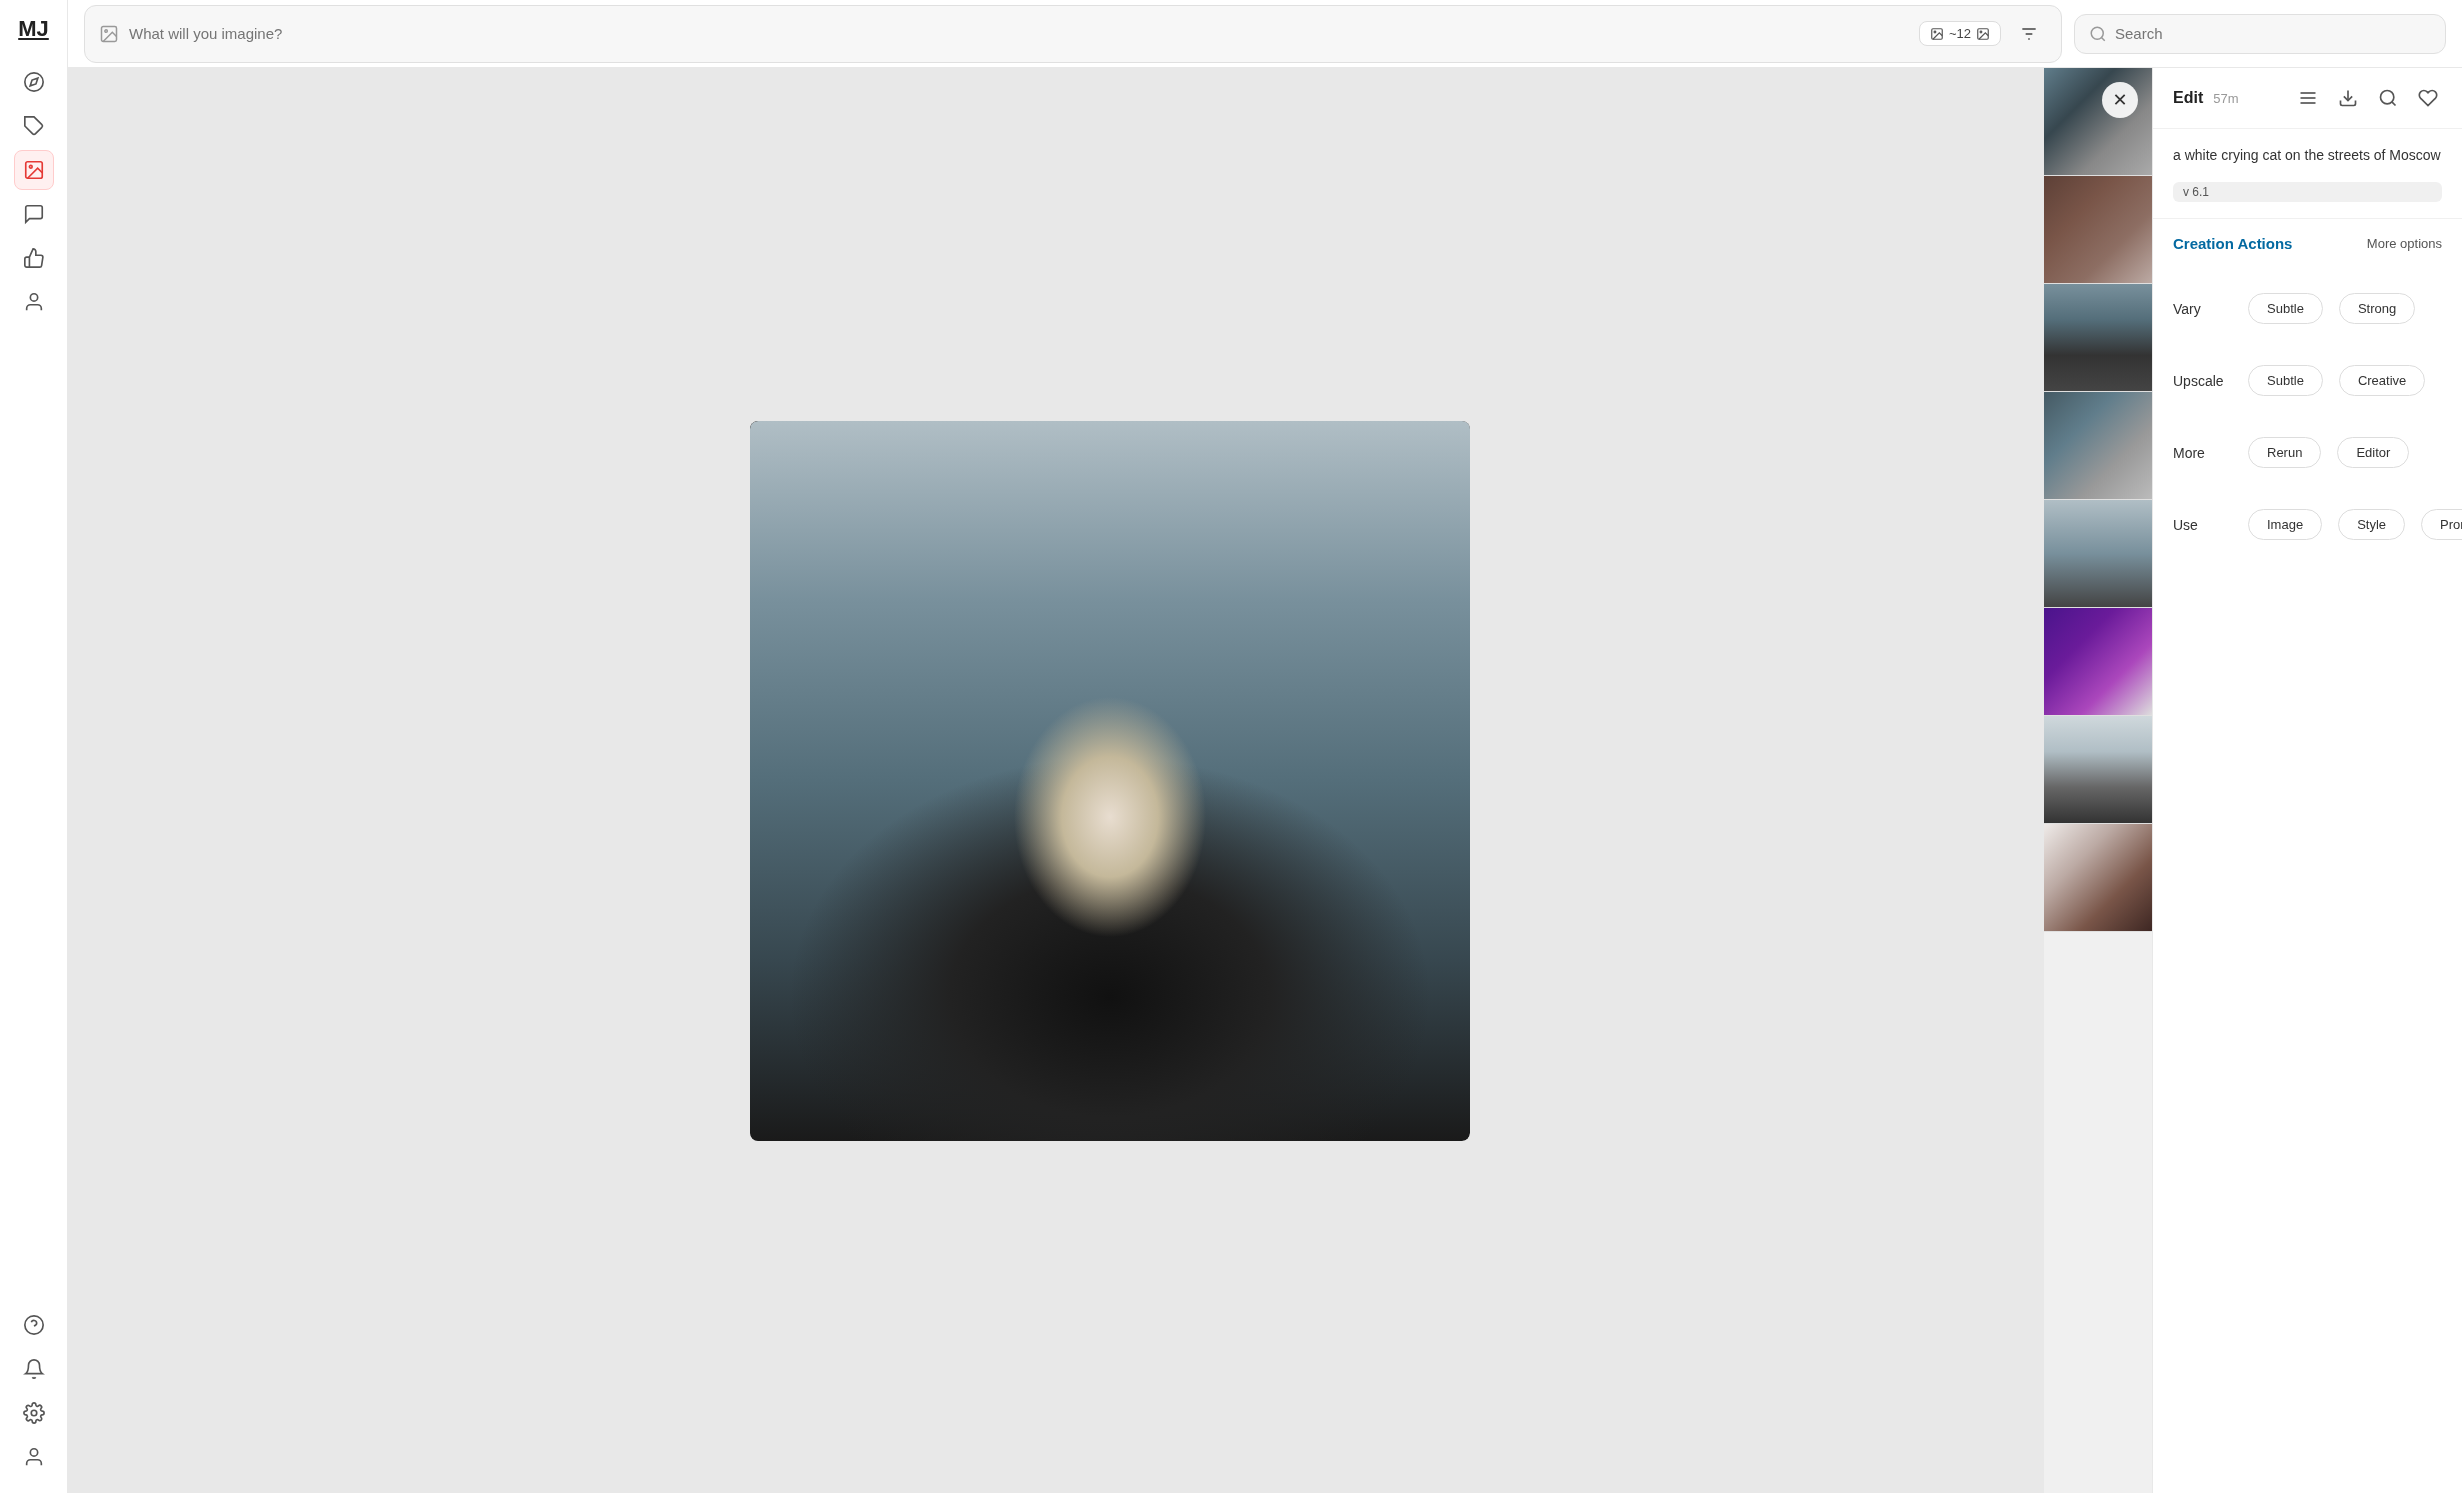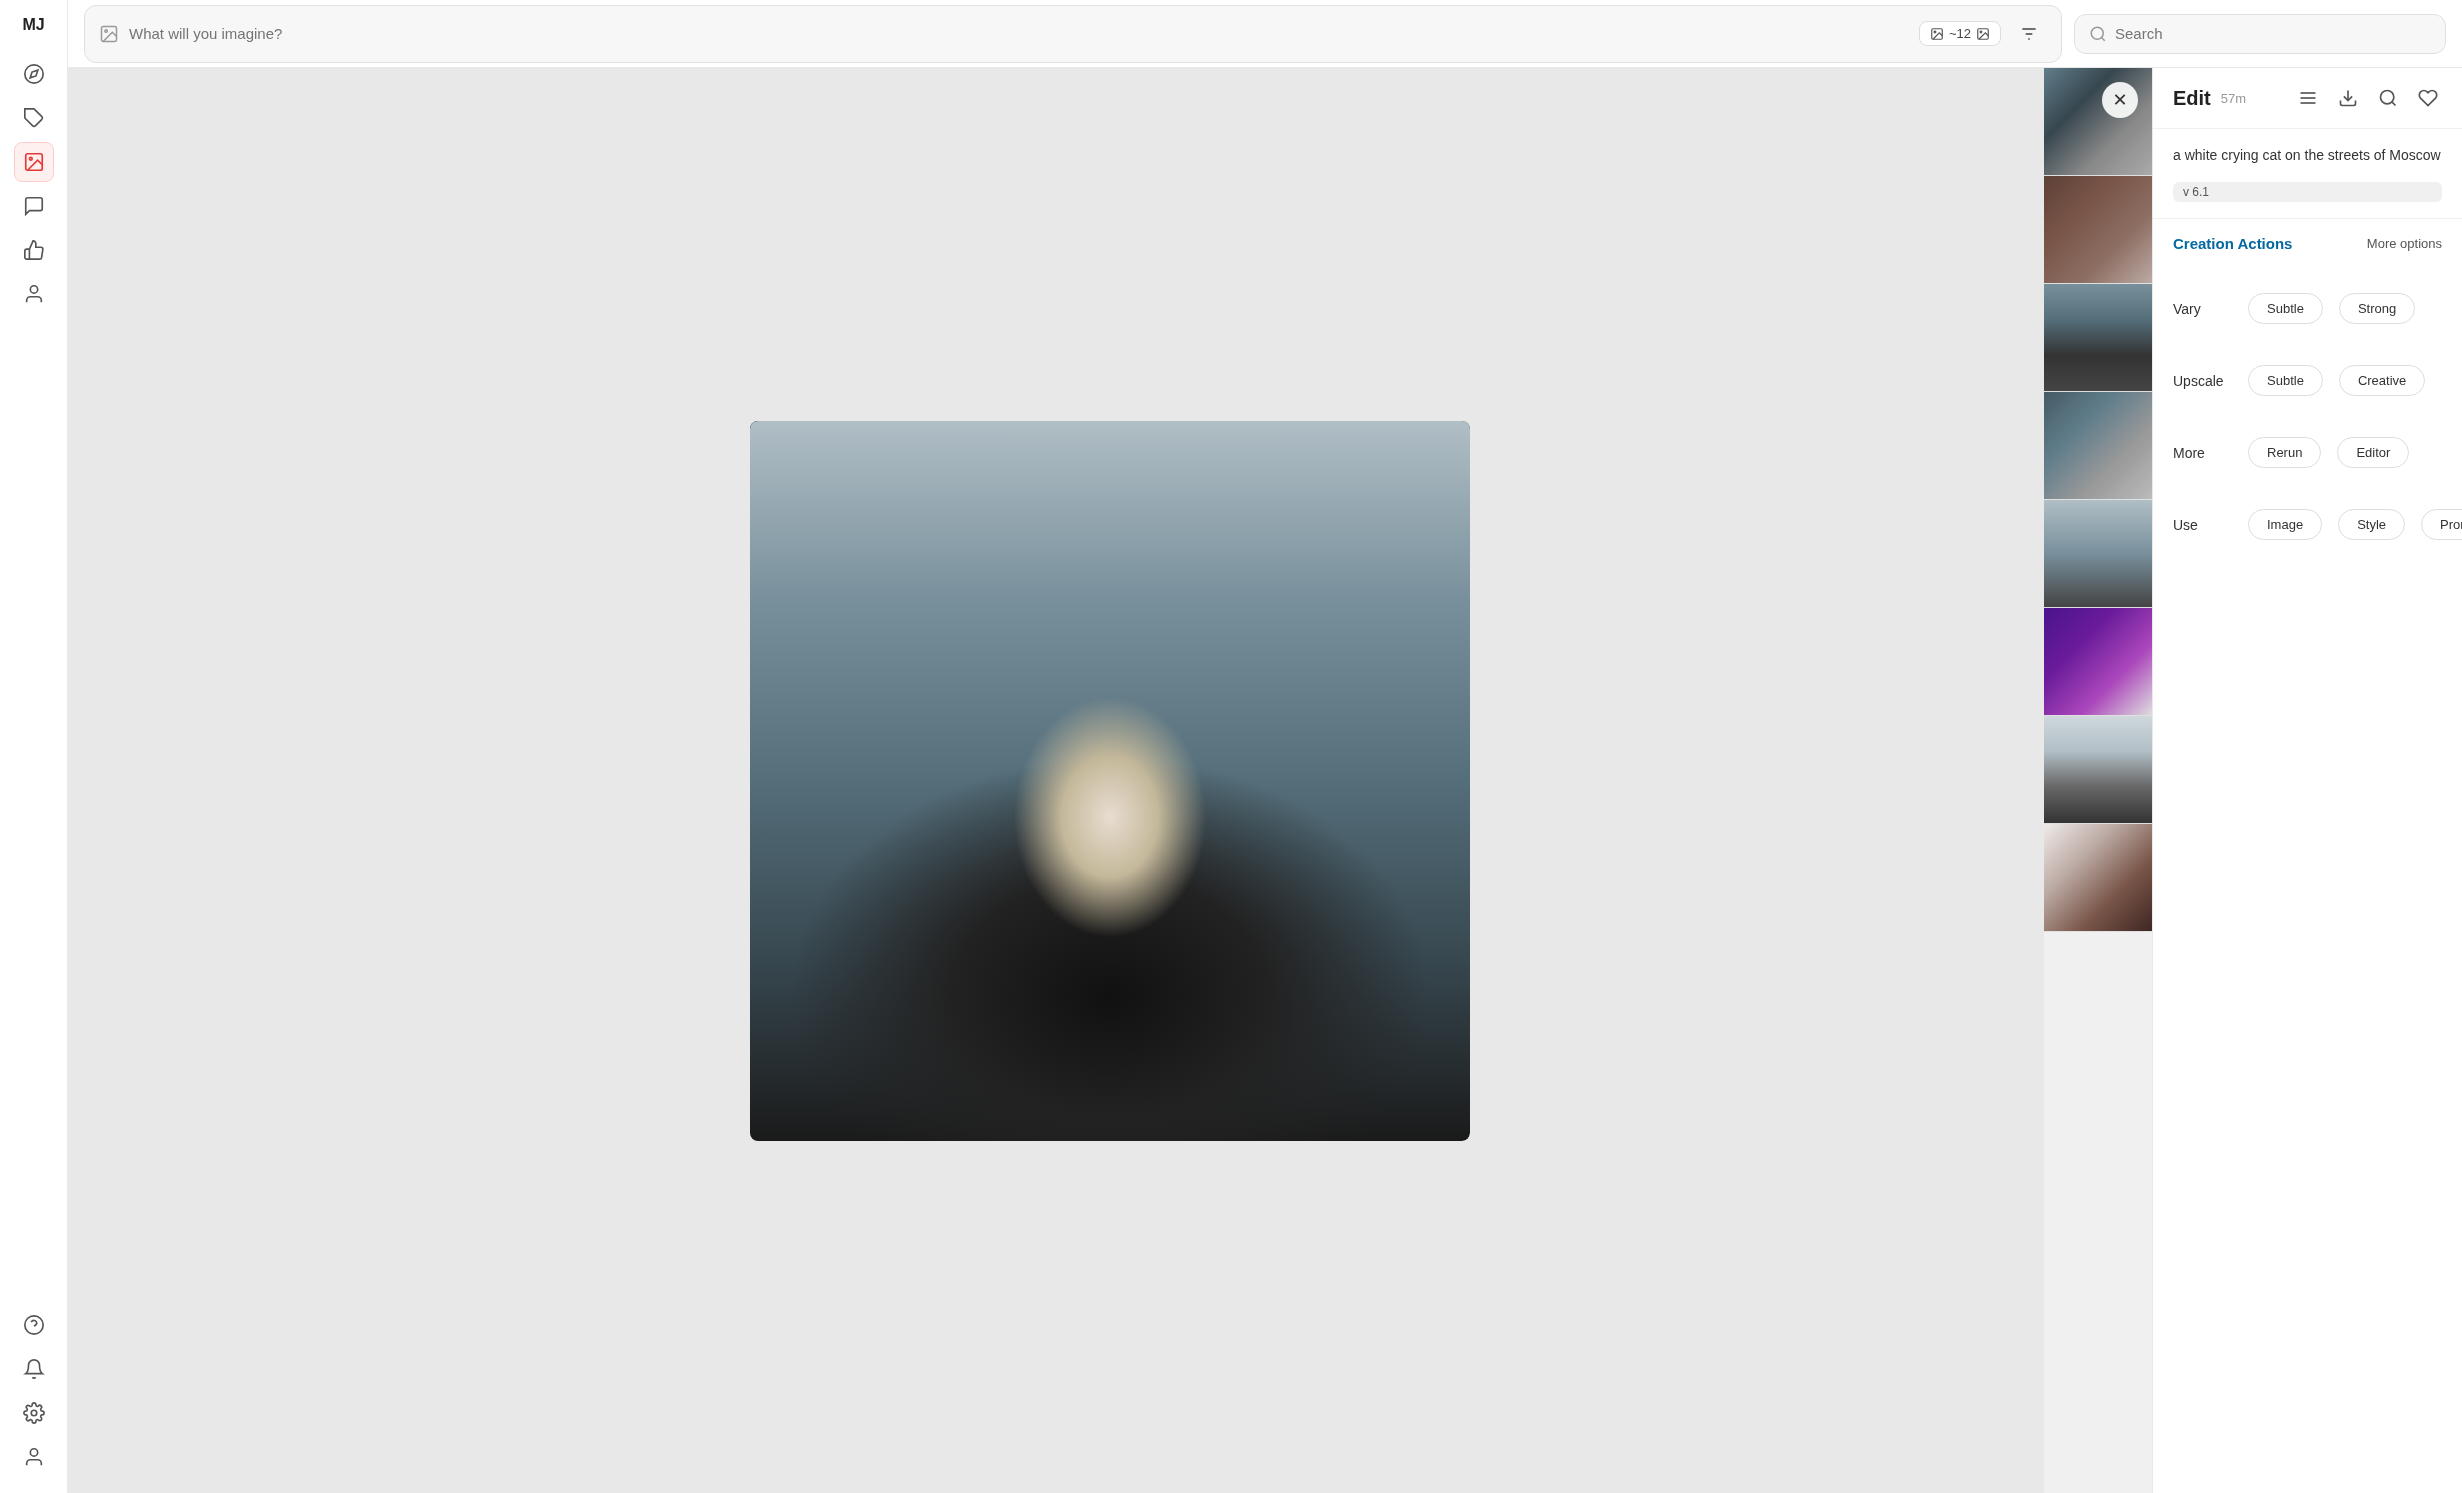--- a/index.html
+++ b/index.html
@@ -18,24 +18,25 @@
       border-right: 1px solid #e8e8e8;
       display: flex;
       flex-direction: column;
       align-items: center;
       padding: 16px 0;
       gap: 4px;
       z-index: 10;
     }
     .sidebar-logo {
       font-weight: 700;
-      font-size: 16px;
+      font-size: 22px;
       color: #222;
       margin-bottom: 16px;
       cursor: pointer;
+      text-decoration: underline;
     }
     .sidebar-icon {
       width: 40px;
       height: 40px;
       display: flex;
       align-items: center;
       justify-content: center;
       border-radius: 8px;
       cursor: pointer;
       color: #555;
@@ -189,21 +190,21 @@
       overflow-y: auto;
     }
     .panel-header {
       display: flex;
       align-items: center;
       padding: 16px 20px;
       border-bottom: 1px solid #f0f0f0;
       gap: 10px;
     }
     .panel-title {
-      font-size: 20px;
+      font-size: 16px;
       font-weight: 600;
       color: #222;
     }
     .panel-time {
       font-size: 13px;
       color: #999;
     }
     .panel-actions {
       margin-left: auto;
       display: flex;

